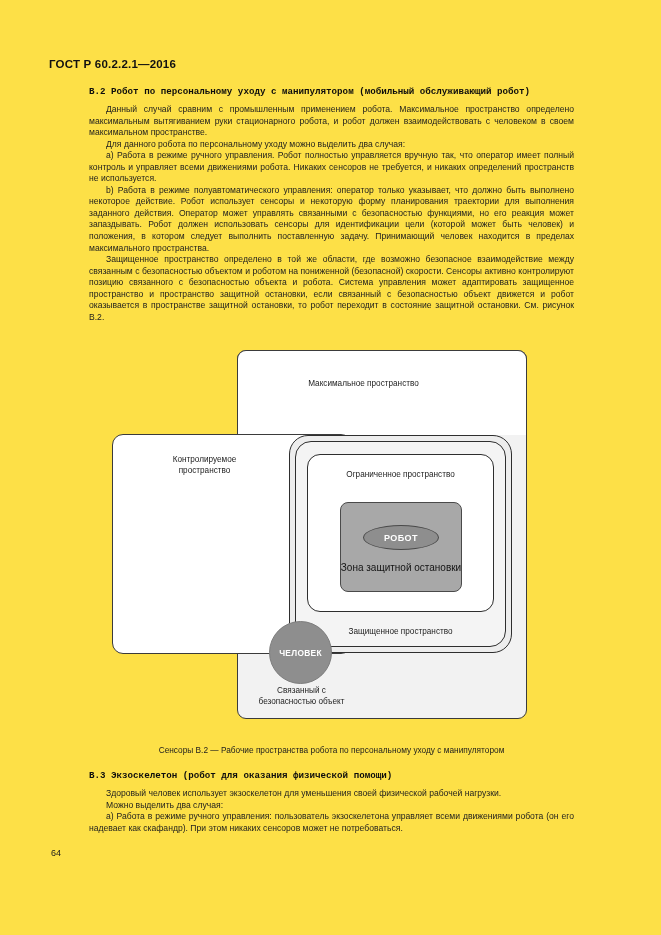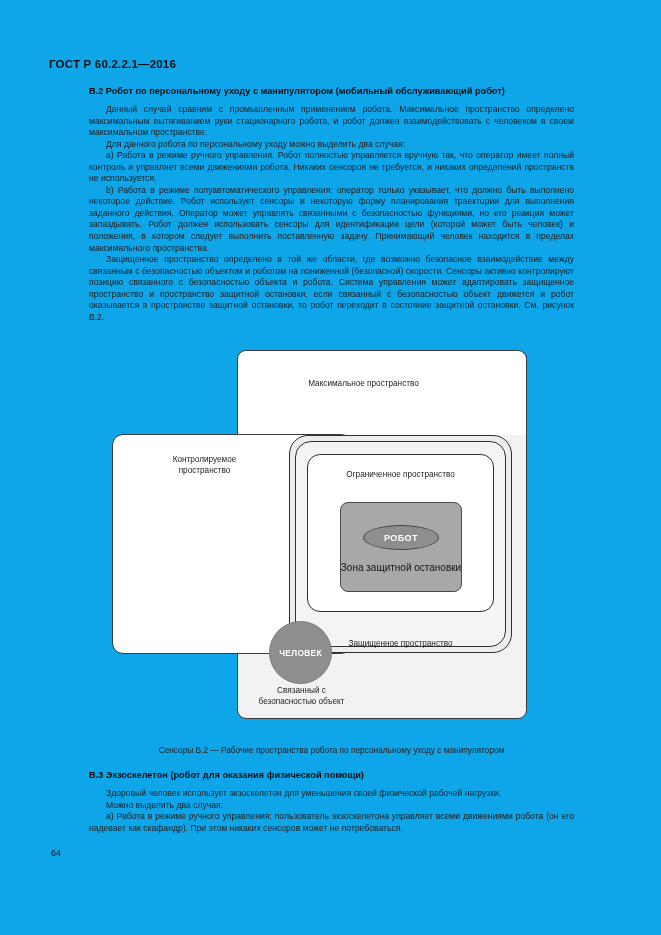--- a/index.html
+++ b/index.html
@@ -12,21 +12,21 @@
     height: 935px;
     position: relative;
     font-family: "Liberation Sans", sans-serif;
     color: #1a1a1a;
     overflow: hidden;
   }
 
   .page {
     position: absolute;
     inset: 0;
-    background: #0ea5e9;
+    background: #fde047;
   }
 
   
   .doc-header {
     position: absolute;
     left: 49px;
     top: 58px;
     font-size: 11.5px;
     font-weight: bold;
     letter-spacing: 0.2px;
@@ -40,20 +40,21 @@
     top: 86px;
     width: 485px;
   }
 
   h3.section-head {
     font-size: 9.2px;
     font-weight: bold;
     margin: 0 0 6px 0;
     line-height: 1.3;
     color: #0d0d0d;
+    font-family: Liberation Mono, monospace;
   }
 
   p.para {
     font-size: 8.6px;
     line-height: 11.55px;
     margin: 0;
     text-align: justify;
     text-indent: 17px;
     color: #1d1d1d;
     hyphens: manual;
@@ -220,21 +221,21 @@
     position: absolute;
     font-size: 8.2px;
     color: #1d1d1d;
     text-align: center;
     line-height: 11px;
     white-space: nowrap;
   }
   .lbl-max        { left: 148px; top: 29px; width: 253px; }
   .lbl-controlled { left: 23px;  top: 105px; width: 185px; white-space: normal; }
   .lbl-restricted { left: 218px; top: 120px; width: 187px; }
-  .lbl-safeguard  { left: 206px; top: 277px; width: 211px; margin-top: 12px; }
+  .lbl-safeguard  { left: 206px; top: 277px; width: 211px; }
   .lbl-stopzone   { left: 251px; top: 213px; width: 122px; font-size: 10px; color: #141414; }
   .lbl-related    { left: 130px; top: 336px; width: 165px; white-space: normal; }
 
   
   .fig-caption {
     position: absolute;
     left: 89px;
     top: 745px;
     width: 485px;
     text-align: center;

